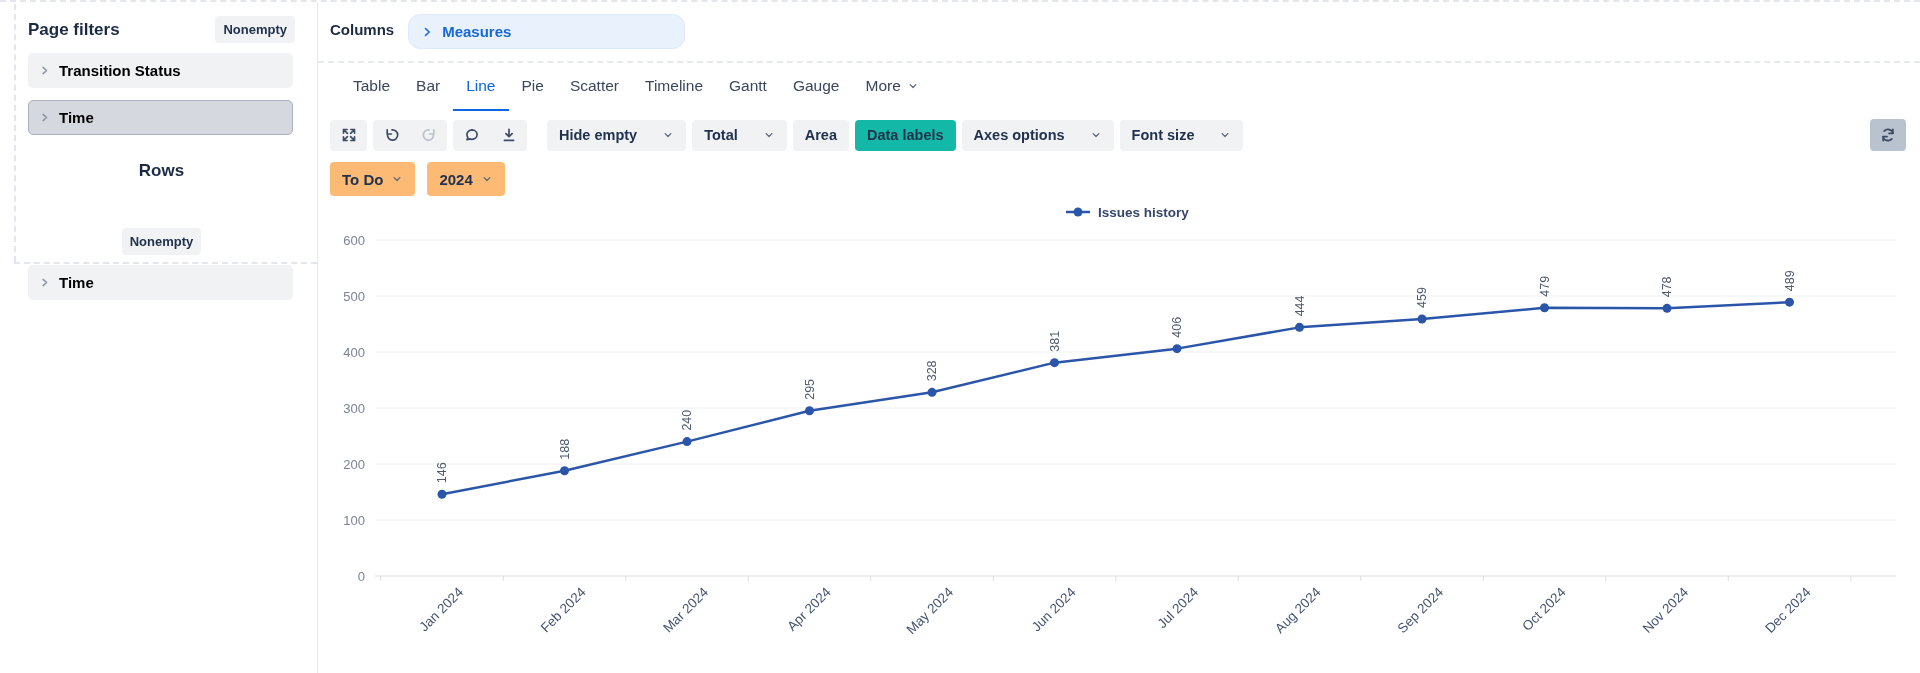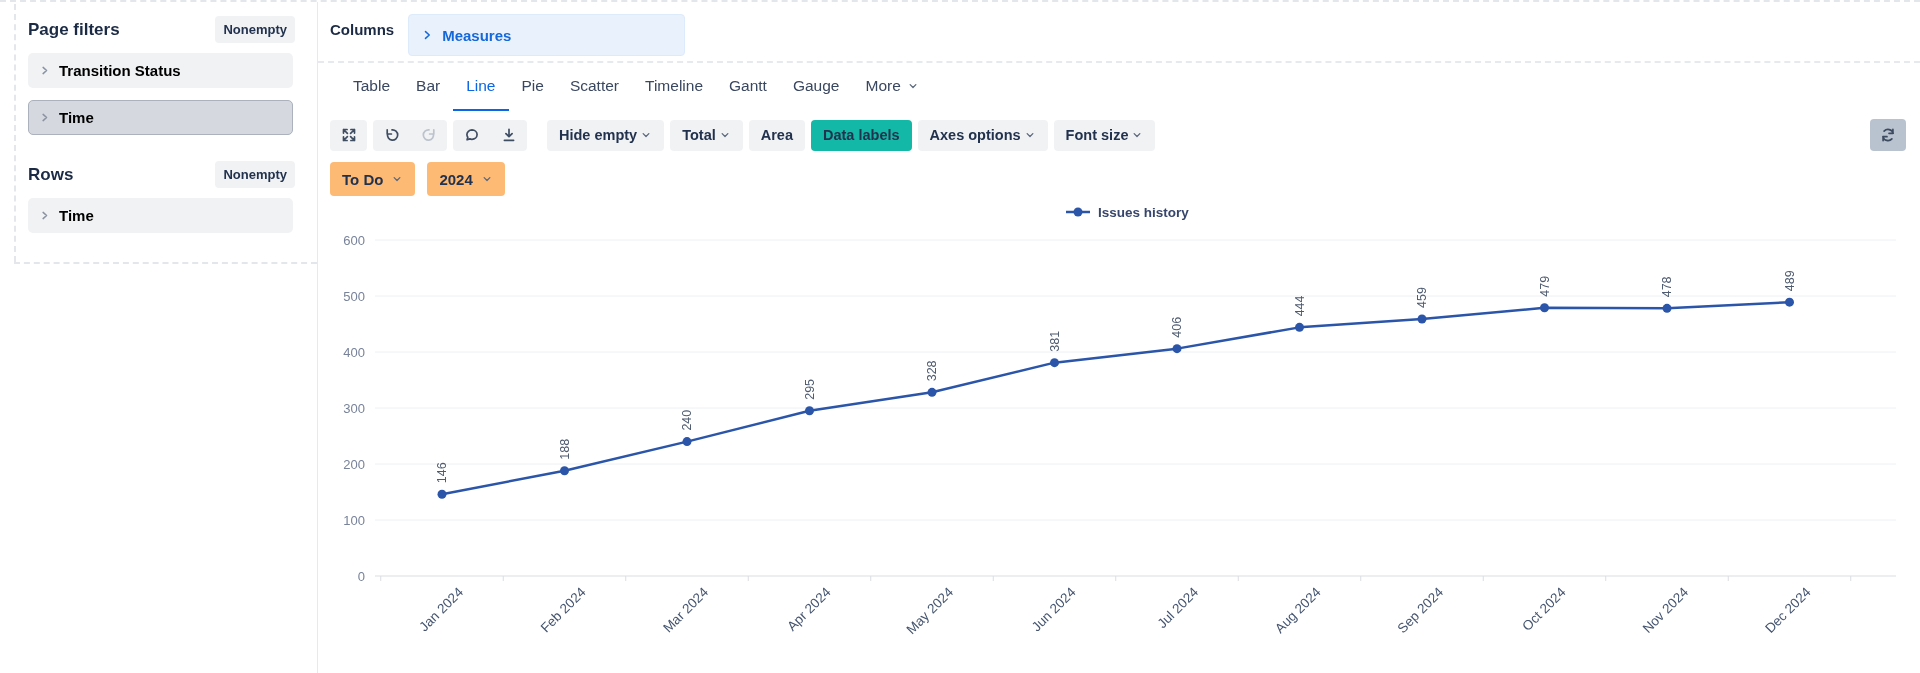--- a/index.html
+++ b/index.html
@@ -12,43 +12,43 @@
   .sidebar::before { content:""; position:absolute; left:14px; top:2px; height:258px; border-left:2px dashed #e3e6ea; }
   .sidebar::after  { content:""; position:absolute; left:14px; right:0; top:260px; border-top:2px dashed #e3e6ea; }
   .sb-head { display:flex; align-items:center; justify-content:space-between; padding:4px 10px 10px 0;gap:47px; }
   .sb-title { font-size:17px; font-weight:700; color:#1c2b45; }
   .pill-btn { background:#f1f2f4; border:none; border-radius:4px; font-family:inherit;
               font-size:13px; font-weight:600; color:#22324e; padding:6px 8px; cursor:pointer; }
   .sb-chip { display:flex; align-items:center; gap:9px; height:35px; margin:0 12px 12px 0;
              background:#f1f2f4; border:1px solid transparent; border-radius:5px; padding:0 10px;
              font-size:15px; font-weight:700; color:#000000; cursor:pointer; }
   .sb-chip.selected { background:#d5d8de; border-color:#abb2bd; }
-  .rows-head { margin-top:22px; }
+  .rows-head { margin-top:22px;flex-direction:column; }
 
   
   .main { flex:1; display:flex; flex-direction:column; }
   .columns-row { display:flex; align-items:flex-start; gap:14px; padding:12px 0 0 12px; height:62px;
                  border-bottom:2px dashed #e6e9ed; }
   .columns-label { font-size:15px; font-weight:600; color:#1c2b45; margin-top:7px; }
-  .measures-chip { display:flex; align-items:center; gap:9px; width:277px; height:42px;
-                   background:#e9f1fd; border:1px solid #ddeafc; border-radius:4px; padding:0 12px;
+  .measures-chip { display:flex; align-items:center; gap:9px; width:277px; height:35px;
+                   background:#e9f1fd; border:1px solid #ddeafc; border-radius:12px; padding:0 12px;
                    font-size:15px; font-weight:700; color:#1568d9; cursor:pointer; }
 
   .tabs-row { display:flex; align-items:stretch; height:48px; padding-left:22px; }
   .tab { display:flex; align-items:center; gap:6px; padding:0 13px; font-size:15.5px; font-weight:500;
          color:#3a4760; cursor:pointer; border-bottom:2.5px solid transparent; }
   .tab.active { color:#0b66e4; border-bottom-color:#0b66e4; }
 
   .toolbar-row { display:flex; align-items:center; gap:6px; padding:6px 14px 0 12px; height:44px; }
   .icon-group { display:flex; background:#f1f2f4; border-radius:4px; }
   .icon-btn { width:37px; height:31px; display:flex; align-items:center; justify-content:center;
               background:transparent; border:none; cursor:pointer; }
   .icon-btn svg { stroke:#3f4d63; }
   .icon-btn.disabled svg { stroke:#bcc3cd; }
-  .tb-btn { display:flex; align-items:center; gap:3px; height:31px; padding:0 12px; background:#f1f2f4;
+  .tb-btn { display:flex; align-items:center; gap:25px; height:31px; padding:0 12px; background:#f1f2f4;
             border:none; border-radius:4px; font-family:inherit; font-size:14.5px; font-weight:600;
             color:#22324e; cursor:pointer; }
   .tb-btn.active { background:#14b8a6; }
   .tb-btn svg { stroke:#5b687c; }
   .refresh-btn { margin-left:auto; width:36px; height:32px; display:flex; align-items:center; justify-content:center;
                  background:#b9c2cf; border:none; border-radius:4px; cursor:pointer; }
   .refresh-btn svg { stroke:#3c4a60; }
   .gap8 { width:8px; flex:0 0 8px; }
 
   .pages-row { display:flex; align-items:center; gap:12px; padding:8px 0 0 12px; height:42px; }

